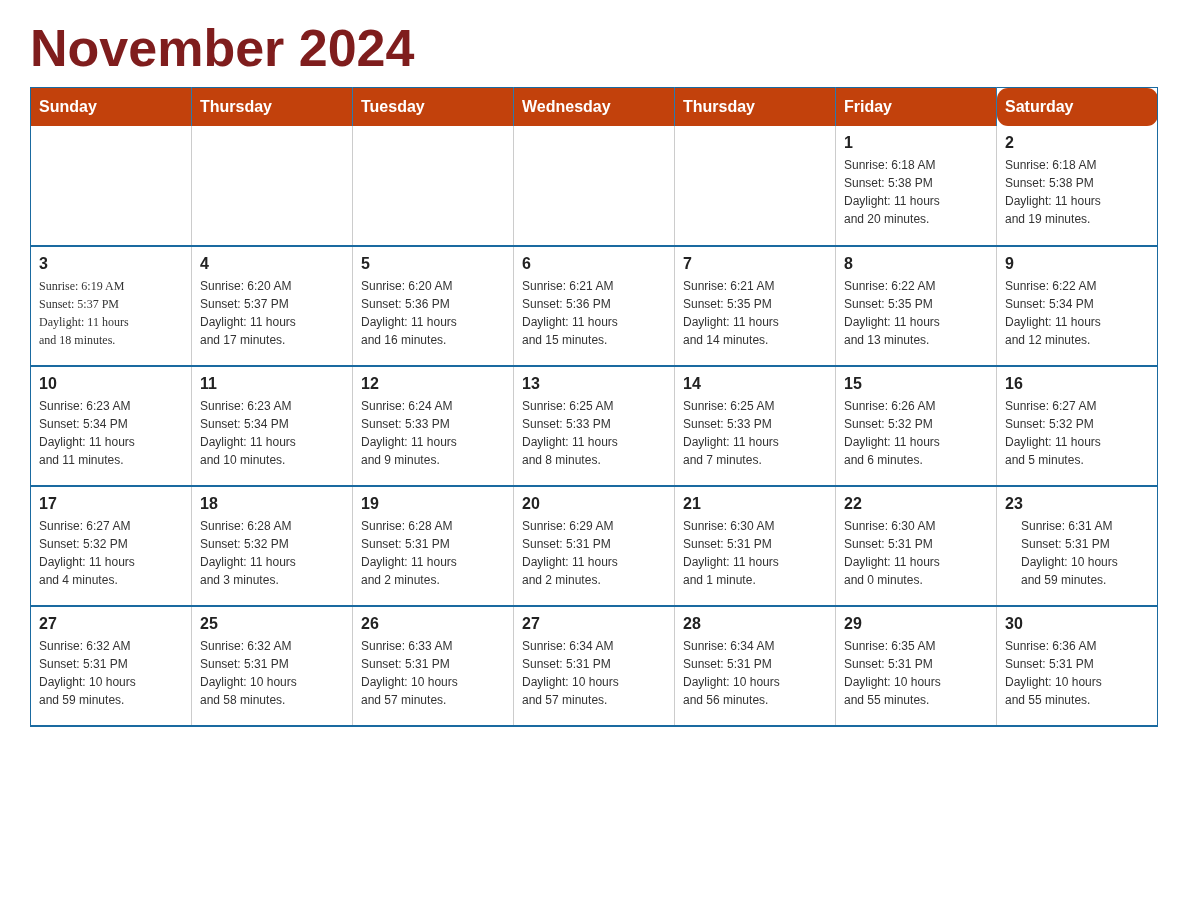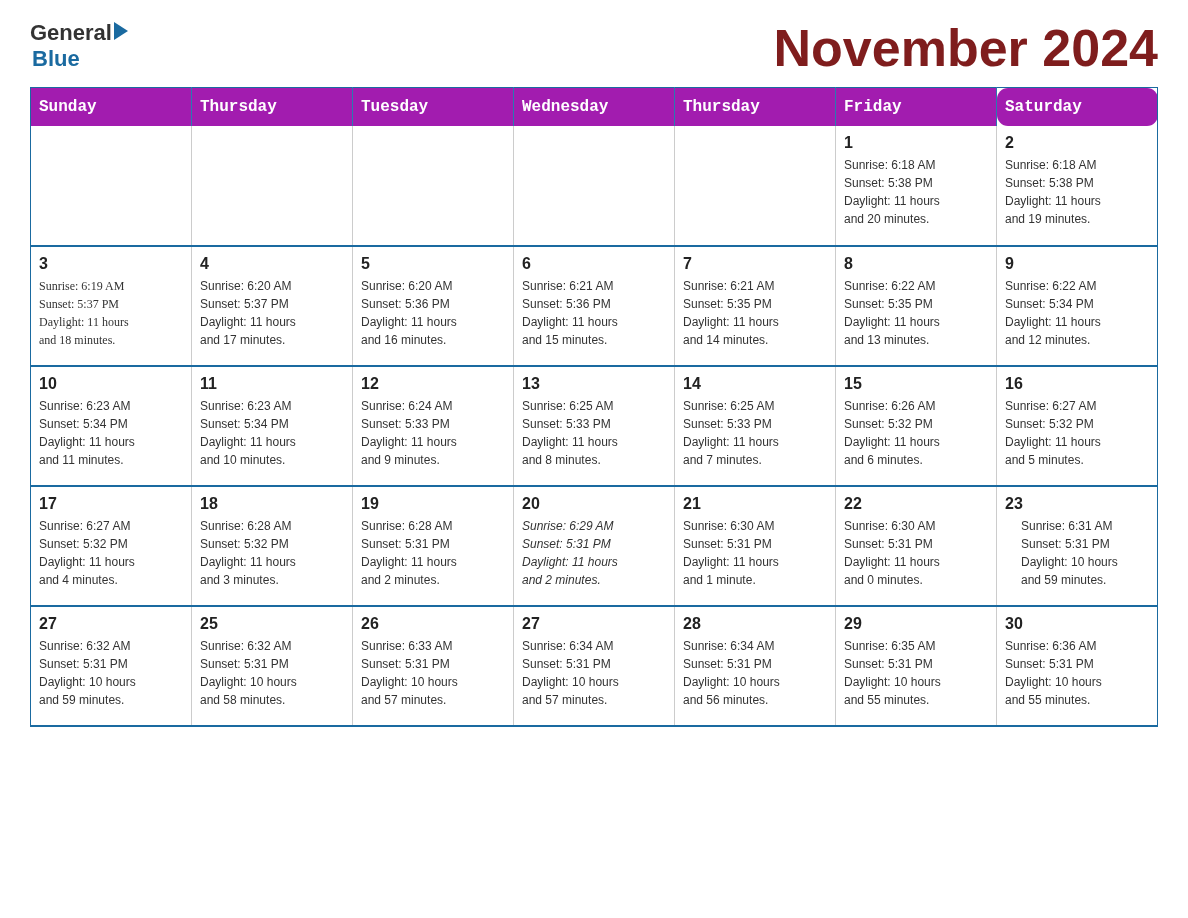--- a/index.html
+++ b/index.html
@@ -56,22 +56,21 @@
       font-size: 20px;
       color: #444;
       margin-top: 4px;
     }
     .calendar-table {
       width: 100%;
       border-collapse: collapse;
       border: 1px solid #1a6aa0;
     }
     .calendar-table thead tr {
-      background-color: #a21caf;
-      font-family: Liberation Mono, monospace;
+      background-color: #c2410c;
     }
     .calendar-table thead th {
       color: #fff;
       font-size: 16px;
       font-weight: bold;
       padding: 10px 8px;
       text-align: left;
       border-right: 1px solid #2a7ab0;
     }
     .calendar-table thead th:last-child {
@@ -105,29 +104,20 @@
       line-height: 1.5;
     }
     .empty-cell {
       background: #fff;
     }
   </style>
 </head>
 <body>
 
 <div class="header-section">
-  <div class="logo-container">
-    <div class="logo-row">
-      <span class="logo-text-general">General</span>
-      <div class="logo-triangle"></div>
-    </div>
-    <div class="logo-row" style="margin-left: 2px;">
-      <span class="logo-text-blue">Blue</span>
-    </div>
-  </div>
   <div class="title-area">
     <div class="month-title">November 2024</div>
   </div>
 </div>
 
 <table class="calendar-table">
   <thead>
     <tr>
       <th>Sunday</th>
       <th>Thursday</th>
@@ -279,21 +269,21 @@
         </td>
         <td>
           <span class="day-number">19</span>
           <div class="day-info" style="white-space: pre-line;">Sunrise: 6:28 AM
 Sunset: 5:31 PM
 Daylight: 11 hours
 and 2 minutes.</div>
         </td>
         <td>
           <span class="day-number">20</span>
-          <div class="day-info" style="white-space: pre-line; font-style: italic;">Sunrise: 6:29 AM
+          <div class="day-info" style="white-space: pre-line;">Sunrise: 6:29 AM
 Sunset: 5:31 PM
 Daylight: 11 hours
 and 2 minutes.</div>
         </td>
         <td>
           <span class="day-number">21</span>
           <div class="day-info" style="white-space: pre-line;">Sunrise: 6:30 AM
 Sunset: 5:31 PM
 Daylight: 11 hours
 and 1 minute.</div>

